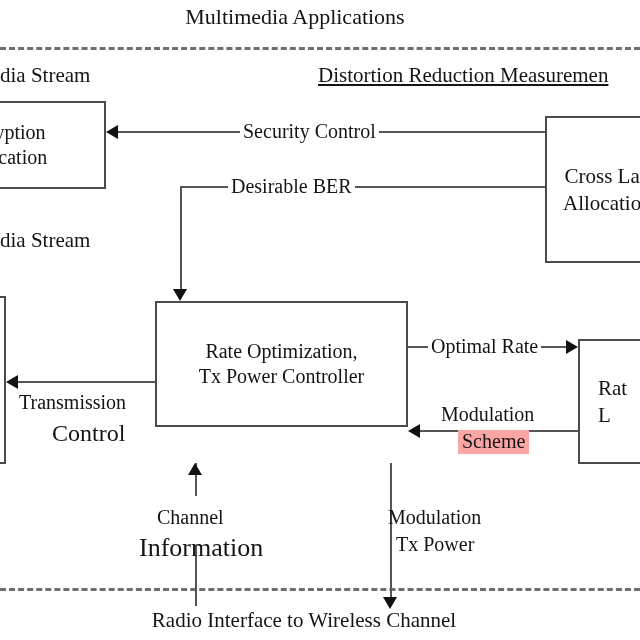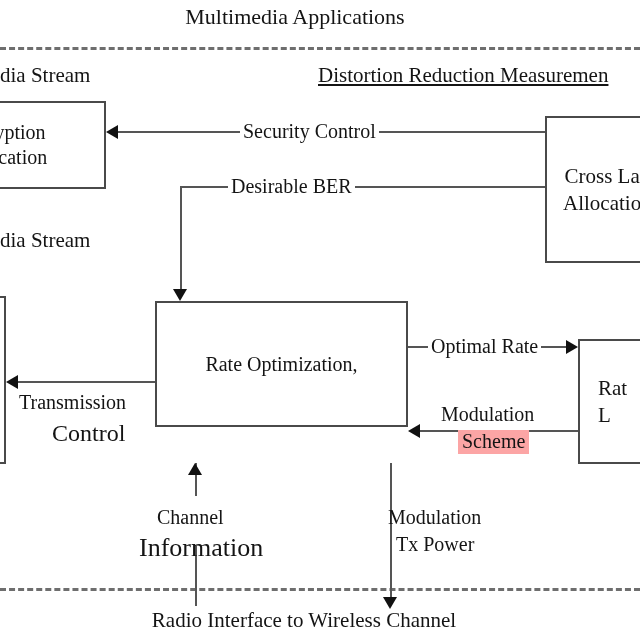--- a/index.html
+++ b/index.html
@@ -118,20 +118,21 @@
   <div class="box" style="left:545px; top:116px; width:152px; height:147px; font-size:21px; justify-content:flex-start; padding-left:16px;">
     <div style="text-align:center;">
       <div>Cross La</div>
       <div>Allocatio</div>
     </div>
   </div>
 
   <div class="box" style="left:155px; top:301px; width:253px; height:126px; font-size:20px;">
     <div>
       <div>Rate Optimization,</div>
+      <div>Tx Power Controller</div>
     </div>
   </div>
 
   <div class="box" style="left:578px; top:339px; width:120px; height:125px; font-size:21px; justify-content:flex-start; padding-left:18px;">
     <div style="text-align:left;">
       <div>Rat</div>
       <div>L</div>
     </div>
   </div>
 

